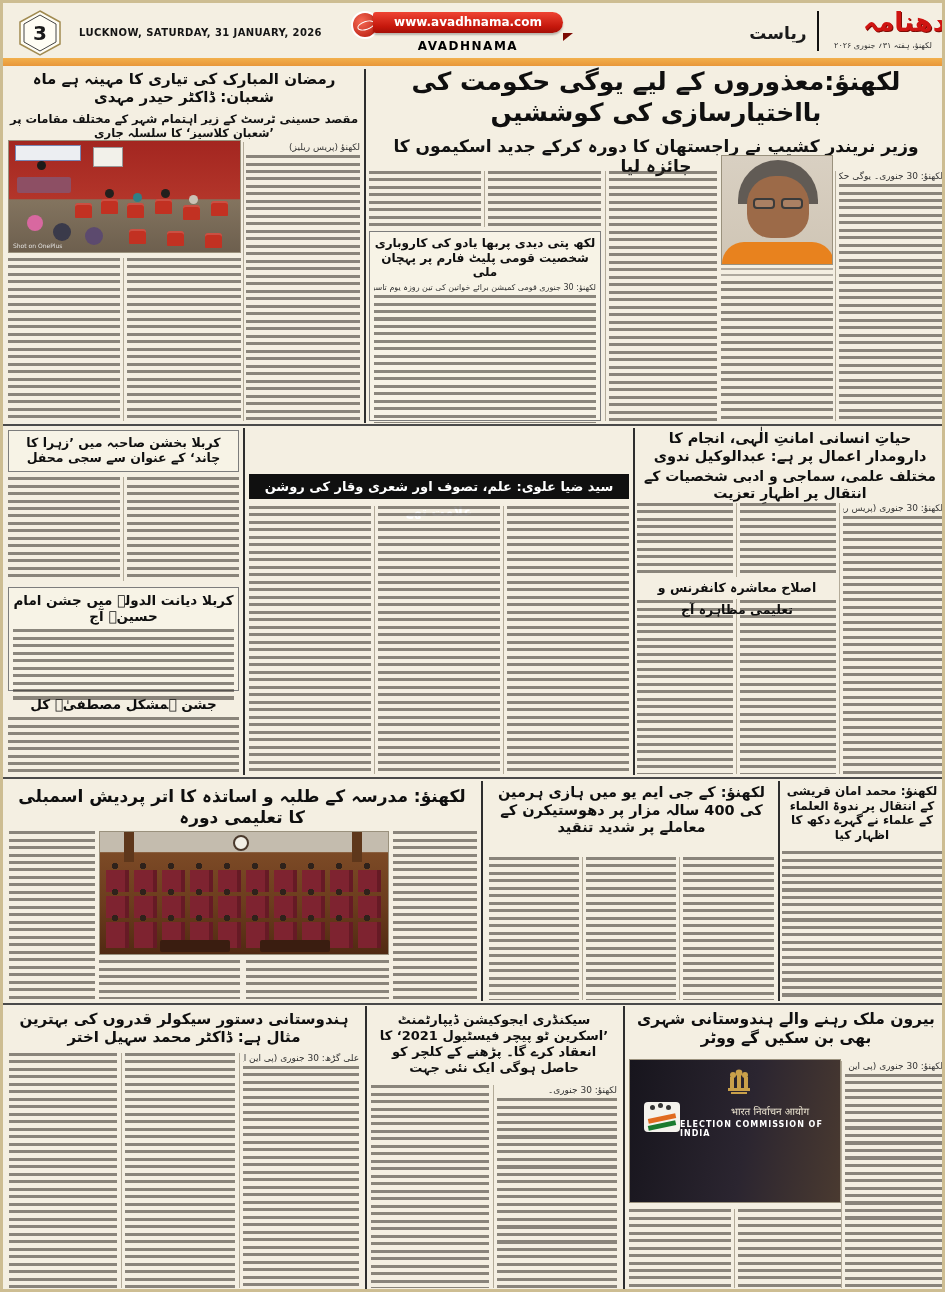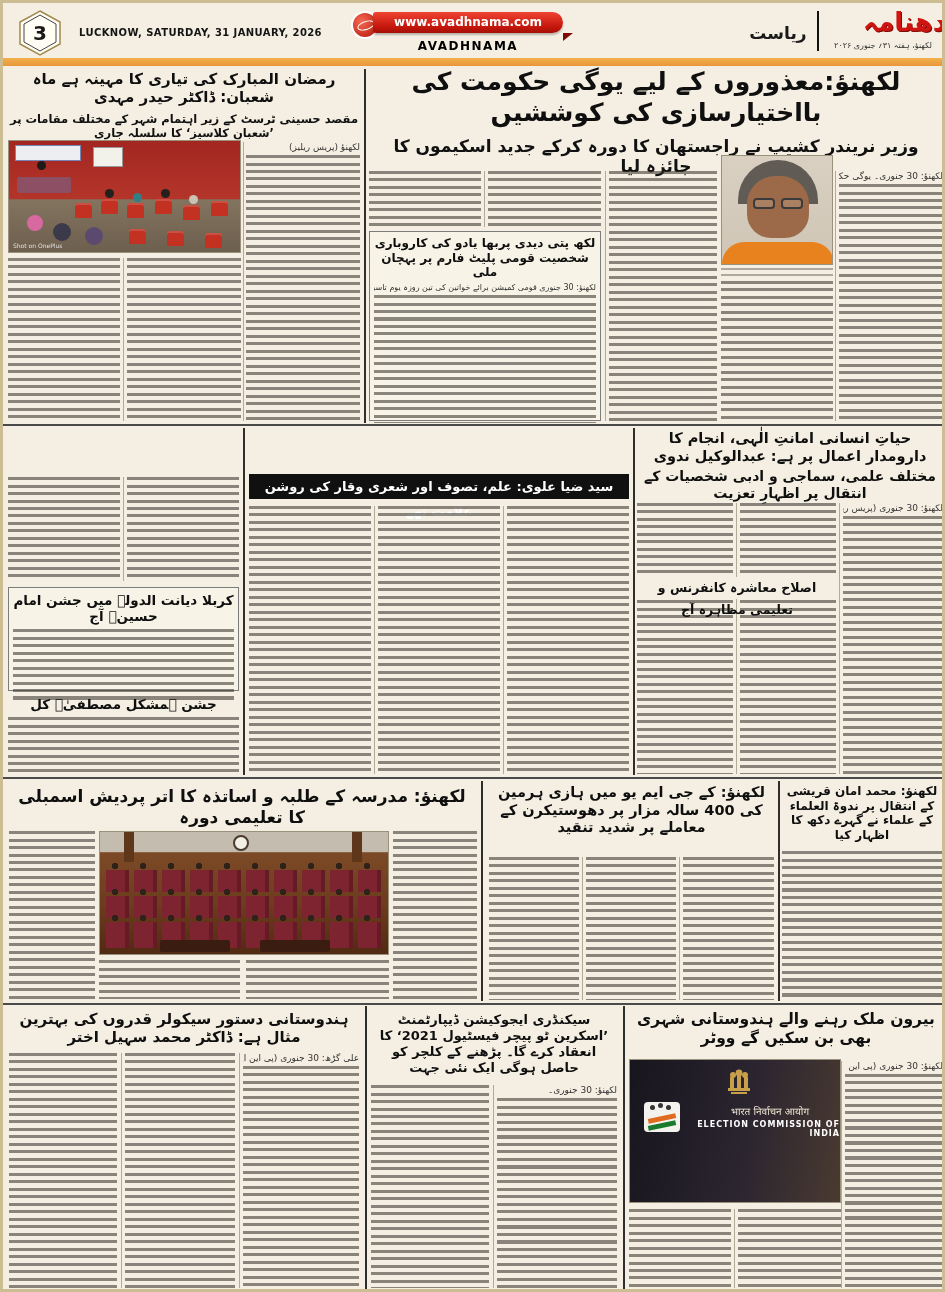--- a/index.html
+++ b/index.html
@@ -133,20 +133,23 @@
   <div class="abs box" style="left:366px;top:228px;width:232px;height:190px;padding:4px;">
     <div class="hl" style="font-size:12px;">لکھ پتی دیدی پربھا یادو کی کاروباری شخصیت قومی پلیٹ فارم پر پہچان ملی</div>
     <div class="dl" style="margin-top:3px;font-size:8px;">لکھنؤ: 30 جنوری قومی کمیشن برائے خواتین کی تین روزہ یوم تاسیس کی تقریبات کے موقع پر 29</div>
     <div class="tx" style="margin-top:3px;height:128px;"></div>
   </div>
 
   <div class="abs vline" style="left:240px;top:425px;height:347px;"></div>
   <div class="abs vline" style="left:630px;top:425px;height:347px;"></div>
   <div class="abs hline" style="left:0;top:774px;width:939px;"></div>
 
+  <div class="abs box" style="left:5px;top:427px;width:231px;height:42px;padding:4px 3px;">
+    <div class="hl" style="font-size:12.5px;">کربلا بخشن صاحبہ میں ’زہرا کا چاند‘ کے عنوان سے سجی محفل</div>
+  </div>
   <div class="abs tx" style="left:5px;top:474px;width:112px;height:104px;"></div>
   <div class="abs vlight" style="left:120px;top:474px;height:104px;"></div>
   <div class="abs tx" style="left:124px;top:474px;width:112px;height:104px;"></div>
 
   <div class="abs box" style="left:5px;top:584px;width:231px;height:104px;padding:4px;">
     <div class="hl" style="font-size:13.5px;">کربلا دیانت الدولہ میں جشن امام حسینؑ آج</div>
     <div class="tx" style="margin-top:4px;height:72px;"></div>
   </div>
   <div class="abs hl" style="left:5px;top:693px;width:231px;font-size:13.5px;">جشن ہمشکل مصطفیٰؐ کل</div>
   <div class="abs tx" style="left:5px;top:714px;width:231px;height:58px;"></div>
@@ -226,21 +229,21 @@
           <circle cx="13" cy="5" r="3.4"></circle>
           <circle cx="19" cy="7" r="3"></circle>
         <rect x="4" y="9" width="4" height="11"></rect>
           <rect x="11" y="8" width="4" height="12"></rect>
           <rect x="18" y="9" width="4" height="11"></rect>
         <rect x="2" y="20" width="22" height="3"></rect>
           <rect x="5" y="24" width="16" height="2"></rect>
       </g>
     </svg>
     <div class="abs" style="left:70px;top:44px;width:140px;text-align:center;font-size:10px;color:#eee6d2;">भारत निर्वाचन आयोग</div>
-    <div class="abs" style="left:50px;top:60px;width:160px;text-align:right;font-size:8px;font-weight:700;letter-spacing:1px;color:#fff;">ELECTION COMMISSION OF INDIA</div>
+    <div class="abs" style="left:50px;top:60px;width:160px;text-align:left;font-size:8px;font-weight:700;letter-spacing:1px;color:#fff;">ELECTION COMMISSION OF INDIA</div>
     <span class="abs" style="left:14px;top:42px;width:36px;height:30px;background:#f4f2ec;border-radius:4px;"></span>
     <span class="abs" style="left:18px;top:56px;width:28px;height:5px;background:#e06a1f;transform:rotate(-12deg);"></span>
     <span class="abs" style="left:18px;top:63px;width:28px;height:5px;background:#1a7a2e;transform:rotate(-12deg);"></span>
     <span class="abs" style="left:20px;top:45px;width:5px;height:5px;border-radius:50%;background:#333;"></span>
     <span class="abs" style="left:28px;top:43px;width:5px;height:5px;border-radius:50%;background:#333;"></span>
     <span class="abs" style="left:36px;top:45px;width:5px;height:5px;border-radius:50%;background:#333;"></span>
   </div>
   <div class="abs dl" style="left:842px;top:1058px;width:98px;">لکھنؤ: 30 جنوری (پی این ایس)</div>
   <div class="abs tx" style="left:842px;top:1071px;width:98px;height:214px;"></div>
   <div class="abs vlight" style="left:838px;top:1058px;height:227px;"></div>

